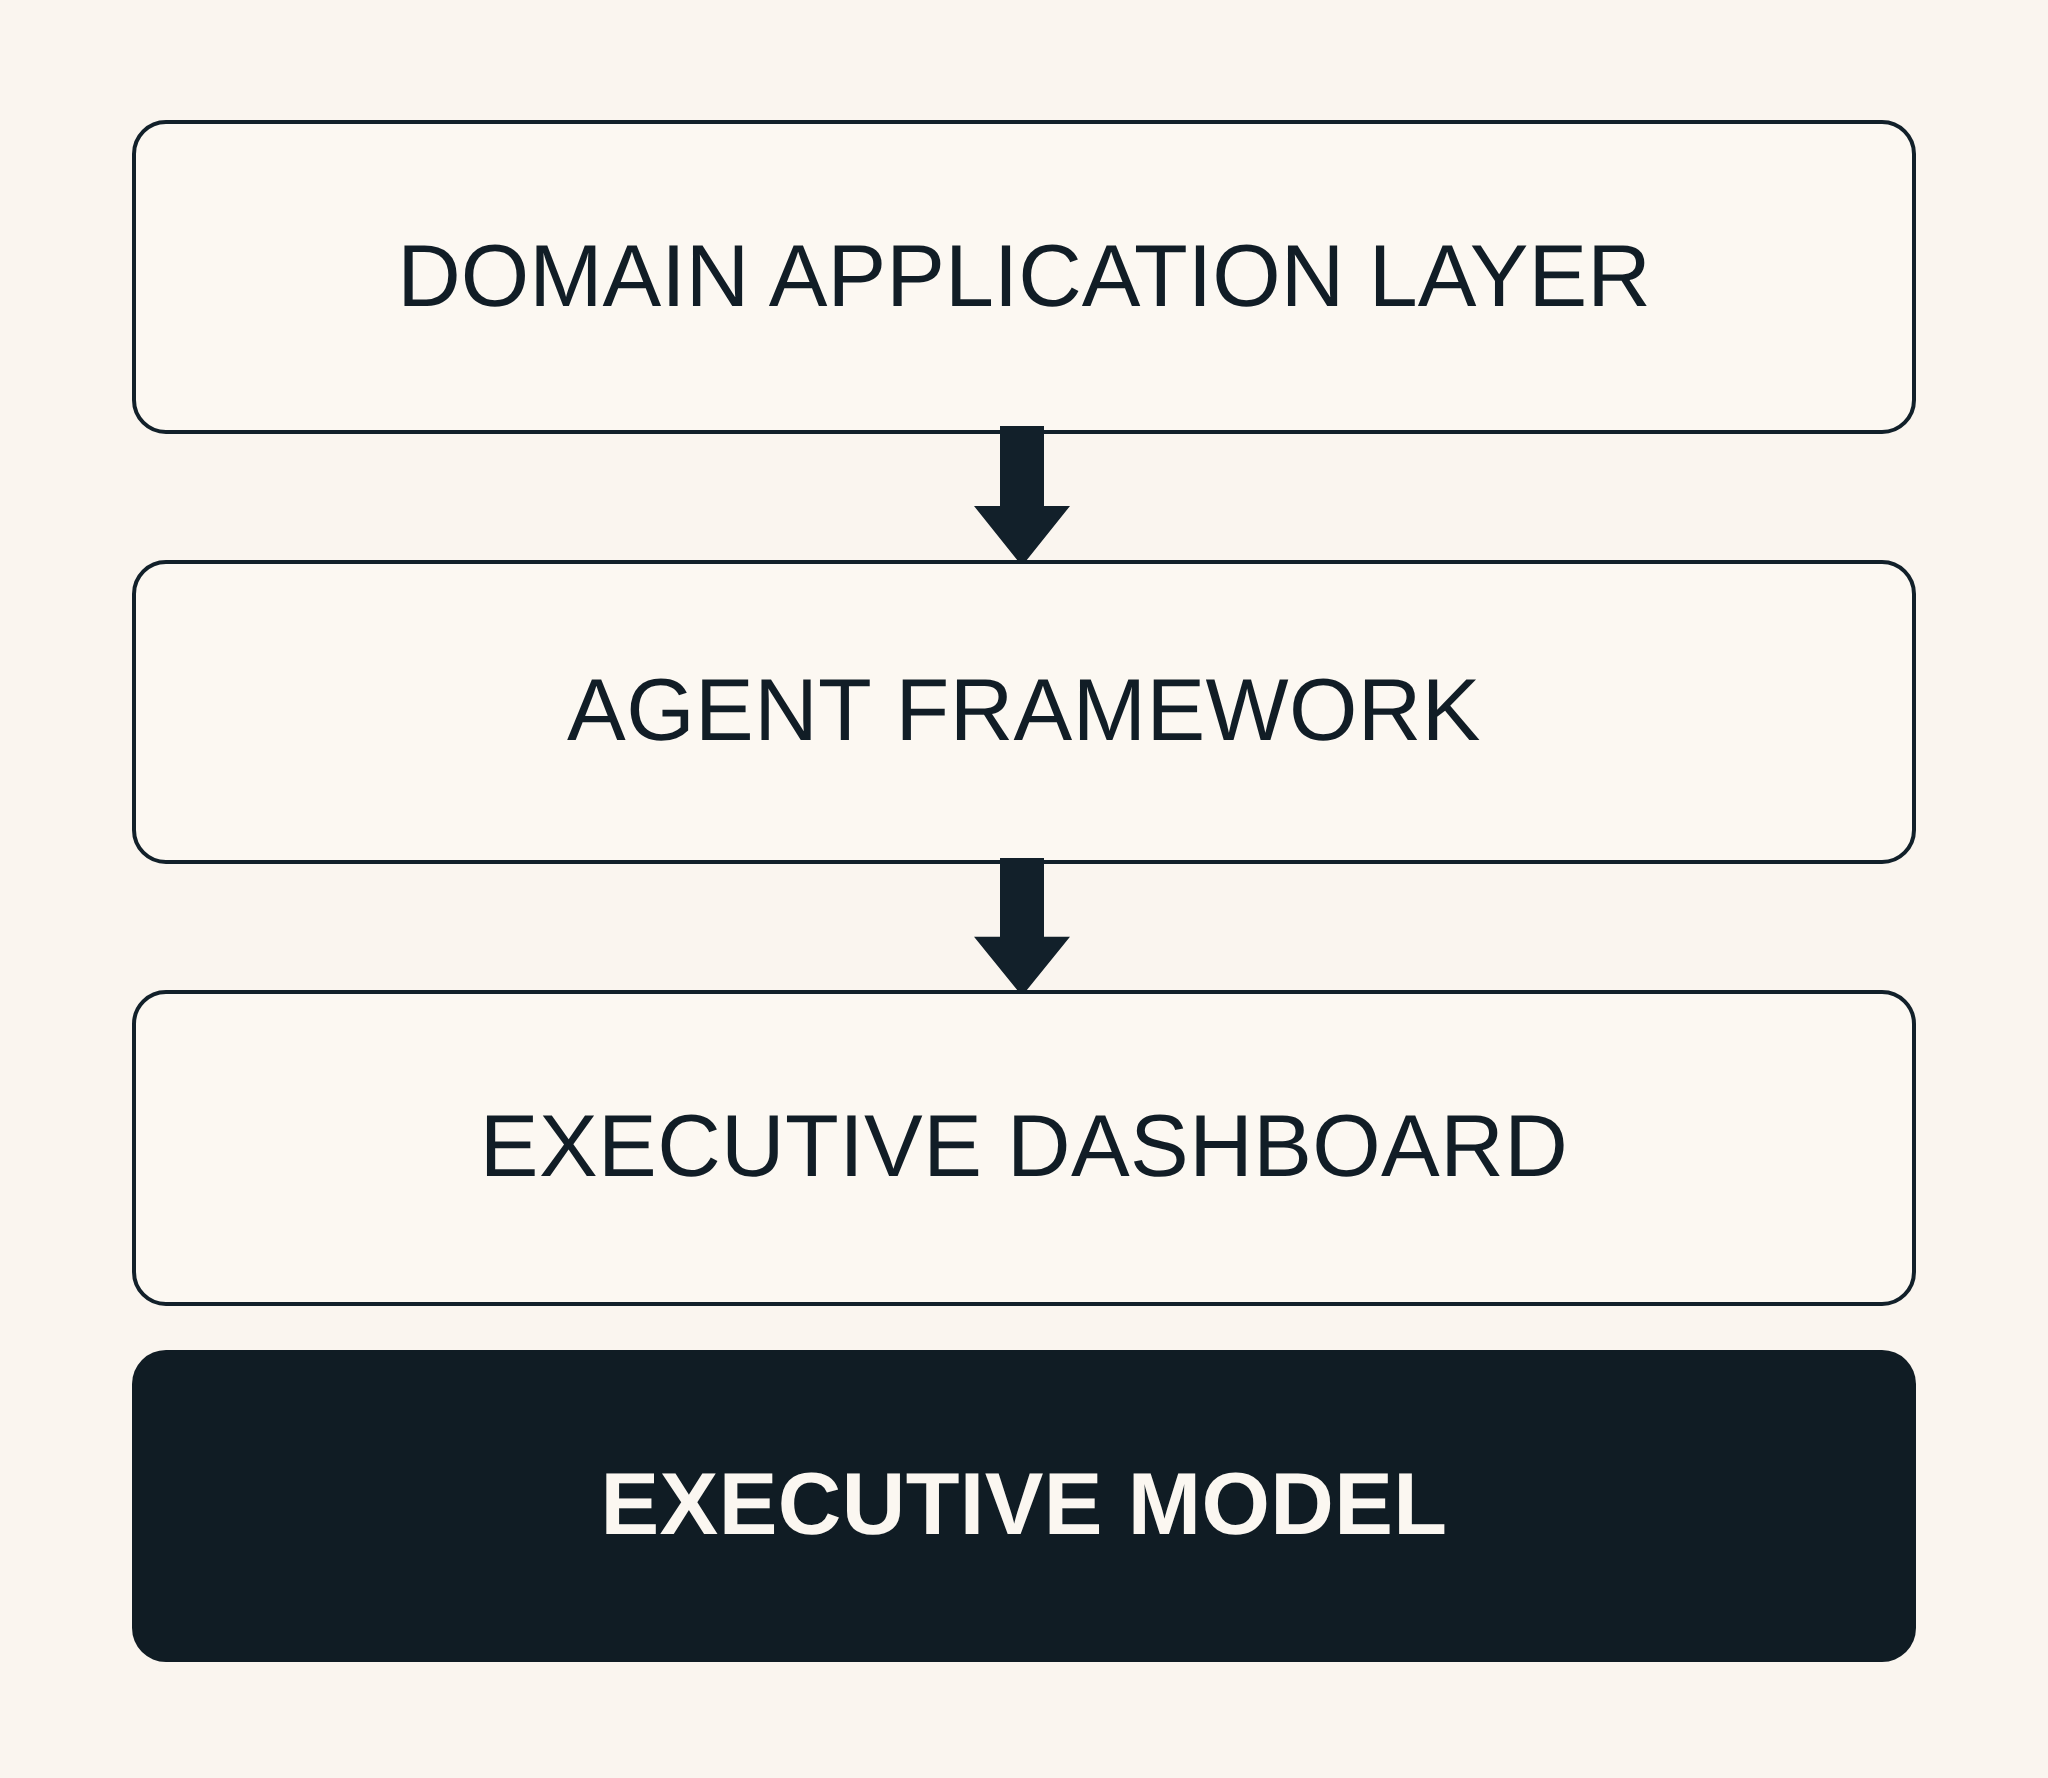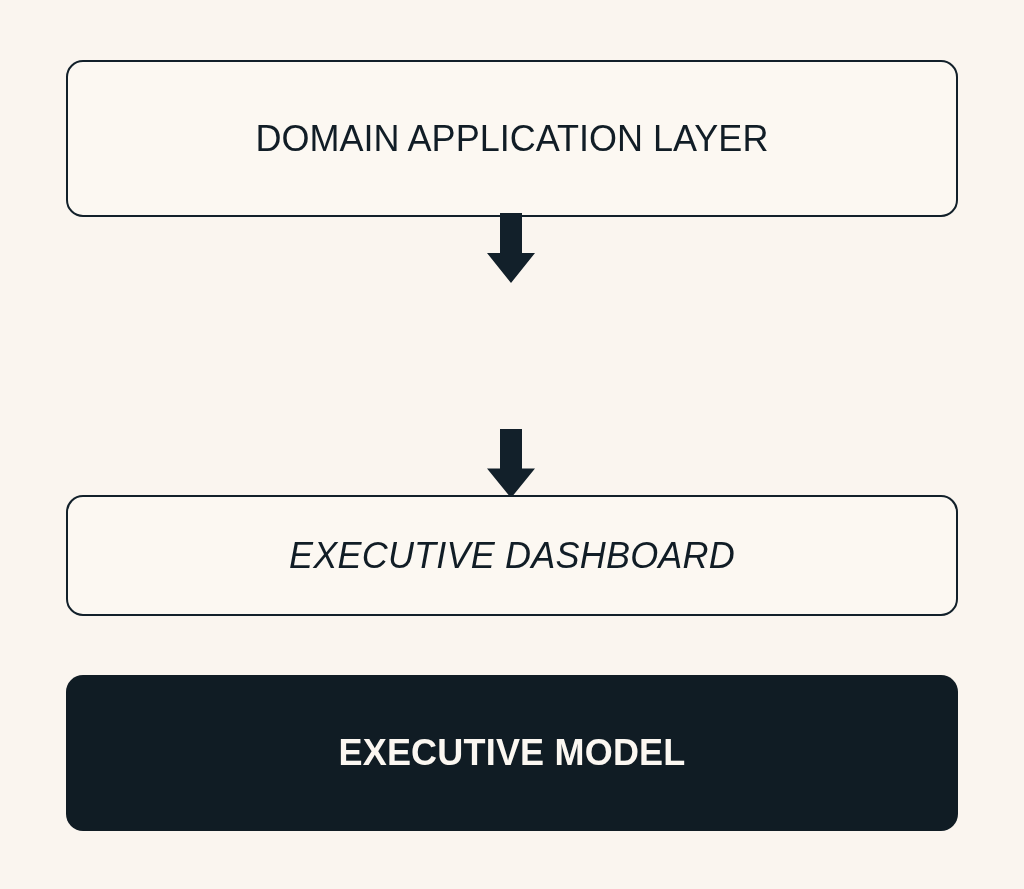--- a/index.html
+++ b/index.html
@@ -38,42 +38,42 @@
     background: #fcf8f2;
     border: 2px solid #12202a;
   }
 
   .layer-box.filled {
     background: #101c24;
     border: none;
   }
 
   .layer-label {
-    font-size: 36px;
+    font-size: 44px;
     line-height: 1;
     letter-spacing: 0.2px;
     text-align: center;
     white-space: nowrap;
     -webkit-font-smoothing: antialiased;
   }
 
   .outlined .layer-label {
     color: #111d26;
     font-weight: 500;
   }
 
   .filled .layer-label {
     color: #fbf7f1;
     font-weight: 700;
   }
 
   
   #box-domain-application-layer { top: 60px;  height: 157px; }
   #box-agent-framework          { top: 280px; height: 152px; }
-  #box-executive-dashboard      { top: 495px; height: 121px; font-style: italic; }
+  #box-executive-dashboard      { top: 495px; height: 158px; }
   #box-foundation-model         { top: 675px; height: 156px; }
 
   
   #box-domain-application-layer .layer-label { letter-spacing: 0px; }
 
   
   .connector-arrow {
     position: absolute;
     left: 485px;
     width: 52px;
@@ -94,20 +94,23 @@
   <div class="layer-box outlined" id="box-domain-application-layer">
     <span class="layer-label">DOMAIN APPLICATION LAYER</span>
   </div>
 
   <div class="connector-arrow" id="arrow-domain-to-agent">
     <svg viewBox="0 0 52 70" preserveAspectRatio="none">
       <polygon points="15,0 37,0 37,40 50,40 26,70 2,40 15,40" fill="#12202a"></polygon>
     </svg>
   </div>
 
+  <div class="layer-box outlined" id="box-agent-framework">
+    <span class="layer-label">AGENT FRAMEWORK</span>
+  </div>
 
   <div class="connector-arrow" id="arrow-agent-to-dashboard">
     <svg viewBox="0 0 52 70" preserveAspectRatio="none">
       <polygon points="15,0 37,0 37,40 50,40 26,70 2,40 15,40" fill="#12202a"></polygon>
     </svg>
   </div>
 
   <div class="layer-box outlined" id="box-executive-dashboard">
     <span class="layer-label">EXECUTIVE DASHBOARD</span>
   </div>

